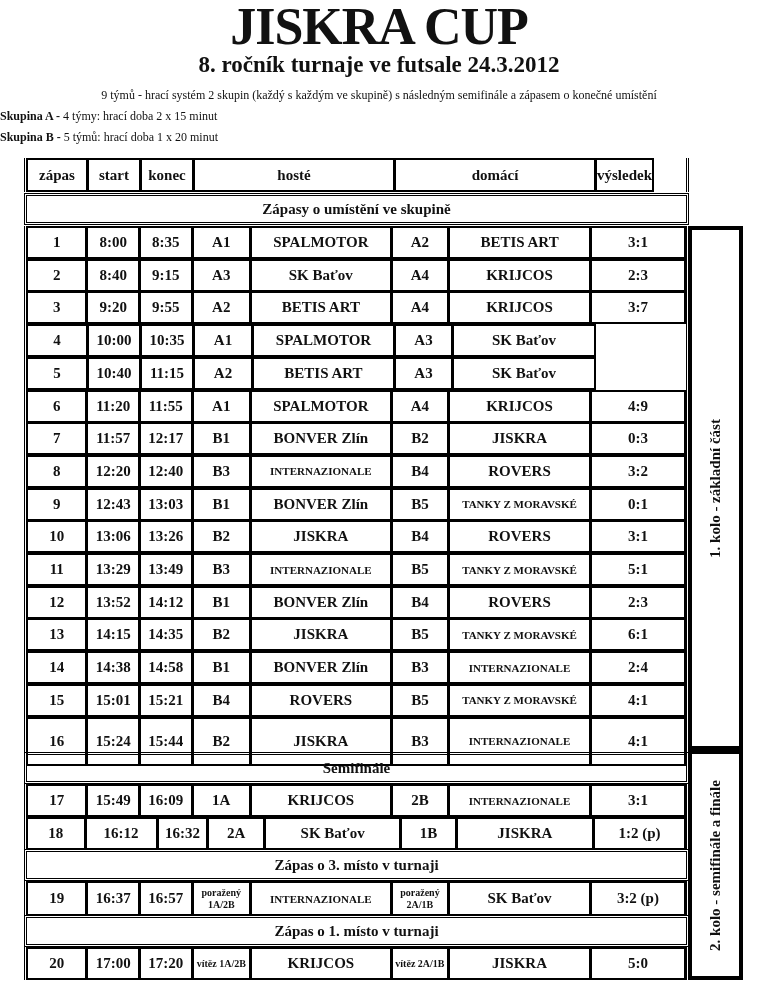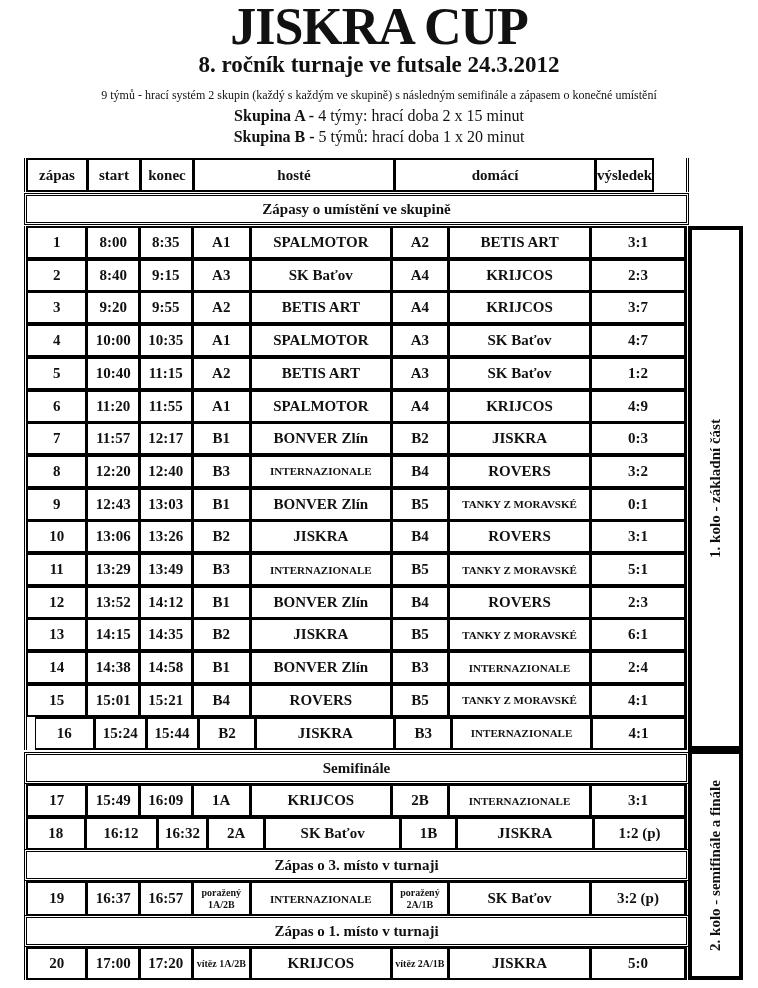--- a/index.html
+++ b/index.html
@@ -1,19 +1,19 @@
 <!DOCTYPE html>
 <html><head>
 <meta charset="utf-8">
 <style>
   body { margin:0; background:#fff; width:758px; height:988px; overflow:hidden; font-family:"Liberation Serif", serif; color:#111; }
   .title { text-align:center; font-weight:bold; font-size:52px; line-height:46px; margin-top:4px; letter-spacing:-1px; }
   .subtitle { text-align:center; font-weight:bold; font-size:23px; line-height:26px; margin-top:2px; }
   .desc { text-align:center; font-size:12px; line-height:14px; margin-top:10px; }
-  .grp { text-align:center; font-size:16px; line-height:14px; margin-top:7px; }
+  .grp { font-size:12px; line-height:14px; margin-top:7px; }
   .grp b { font-weight:bold; }
   .main { position:absolute; left:24px; top:158px; width:665px; }
   .row { position:absolute; left:0; width:665px; display:flex; height:33px; box-sizing:border-box; }
   .cell { box-sizing:border-box; border:2px solid #000; border-left-width:1px; display:flex; align-items:center; justify-content:center; font-weight:bold; font-size:15px; text-align:center; }
   .section { position:absolute; left:0; width:665px; border:3px double #000; box-sizing:border-box; display:flex; align-items:center; justify-content:center; font-weight:bold; font-size:15px; }
   .small { font-size:11px; font-weight:bold; }
   .tiny { font-size:10px; font-weight:bold; line-height:12px; }
   .side { position:absolute; border:4px solid #000; box-sizing:border-box; display:flex; align-items:center; justify-content:center; }
   .side span { transform:rotate(-90deg); white-space:nowrap; font-weight:bold; font-size:15px; }
 </style>
@@ -67,31 +67,29 @@
       <div class="cell" style="width: 96px;">3:7</div>
     </div>
     <div class="row" style="top: 166.1px; height: 33px; border-left: 3px double rgb(0, 0, 0); border-right: 3px double rgb(0, 0, 0);">
       <div class="cell" style="width: 61px;">4</div>
       <div class="cell" style="width: 53px;">10:00</div>
       <div class="cell" style="width: 53px;">10:35</div>
       <div class="cell" style="width: 59px;">A1</div>
       <div class="cell" style="width: 142px;">SPALMOTOR</div>
       <div class="cell" style="width: 58px;">A3</div>
       <div class="cell" style="width: 143px;">SK Baťov</div>
-      <div class="cell" style="width: 96px;">4:7</div>
     </div>
     <div class="row" style="top: 198.8px; height: 33px; border-left: 3px double rgb(0, 0, 0); border-right: 3px double rgb(0, 0, 0);">
       <div class="cell" style="width: 61px;">5</div>
       <div class="cell" style="width: 53px;">10:40</div>
       <div class="cell" style="width: 53px;">11:15</div>
       <div class="cell" style="width: 59px;">A2</div>
       <div class="cell" style="width: 142px;">BETIS ART</div>
       <div class="cell" style="width: 58px;">A3</div>
       <div class="cell" style="width: 143px;">SK Baťov</div>
-      <div class="cell" style="width: 96px;">1:2</div>
     </div>
     <div class="row" style="top: 231.5px; height: 33px; border-left: 3px double rgb(0, 0, 0); border-right: 3px double rgb(0, 0, 0);">
       <div class="cell" style="width: 61px;">6</div>
       <div class="cell" style="width: 53px;">11:20</div>
       <div class="cell" style="width: 53px;">11:55</div>
       <div class="cell" style="width: 59px;">A1</div>
       <div class="cell" style="width: 142px;">SPALMOTOR</div>
       <div class="cell" style="width: 58px;">A4</div>
       <div class="cell" style="width: 143px;">KRIJCOS</div>
       <div class="cell" style="width: 96px;">4:9</div>
@@ -179,21 +177,21 @@
     <div class="row" style="top: 525.8px; height: 33px; border-left: 3px double rgb(0, 0, 0); border-right: 3px double rgb(0, 0, 0);">
       <div class="cell" style="width: 61px;">15</div>
       <div class="cell" style="width: 53px;">15:01</div>
       <div class="cell" style="width: 53px;">15:21</div>
       <div class="cell" style="width: 59px;">B4</div>
       <div class="cell" style="width: 142px;">ROVERS</div>
       <div class="cell" style="width: 58px;">B5</div>
       <div class="cell small" style="width: 143px;">TANKY Z MORAVSKÉ</div>
       <div class="cell" style="width: 96px;">4:1</div>
     </div>
-    <div class="row" style="top: 558.5px; height: 33px; border-left: 3px double rgb(0, 0, 0); border-right: 3px double rgb(0, 0, 0); padding-left: 8px;">
+    <div class="row" style="top: 558.5px; height: 49px; border-left: 3px double rgb(0, 0, 0); border-right: 3px double rgb(0, 0, 0);">
       <div class="cell" style="width: 61px;">16</div>
       <div class="cell" style="width: 53px;">15:24</div>
       <div class="cell" style="width: 53px;">15:44</div>
       <div class="cell" style="width: 59px;">B2</div>
       <div class="cell" style="width: 142px;">JISKRA</div>
       <div class="cell" style="width: 58px;">B3</div>
       <div class="cell small" style="width: 143px;">INTERNAZIONALE</div>
       <div class="cell" style="width: 96px;">4:1</div>
     </div>
     <div class="section" style="top: 594px; height: 32px;">Semifinále</div>

